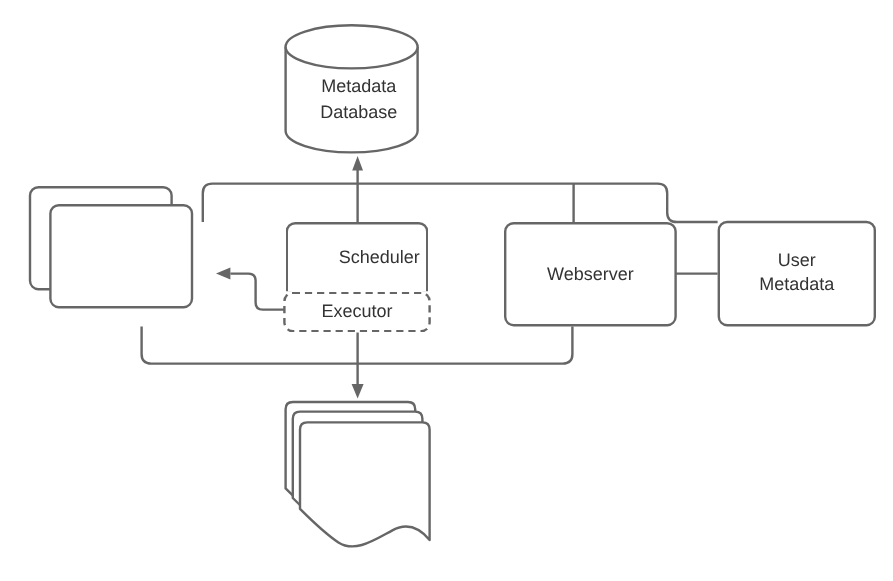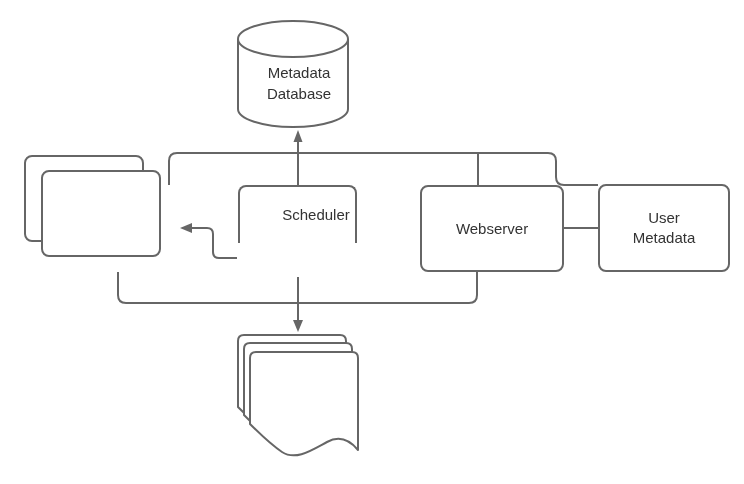--- a/index.html
+++ b/index.html
@@ -100,20 +100,23 @@
       <polygon points="298,332 293,320 303,320"></polygon>
     </g>
   </svg>
 
   <div class="node" id="workers-back-1"></div>
   <div class="node" id="workers-back-2"></div>
 
   <div class="node no-bottom" id="scheduler">
     <span>Scheduler</span>
   </div>
+  <div class="node dashed" id="executor">
+    <span>Executor</span>
+  </div>
 
   <div class="node" id="webserver">
     <span>Webserver</span>
   </div>
 
   <div class="node" id="user-interface">
     <span>
       <span>User</span><br>
       <span>Metadata</span>
     </span>

